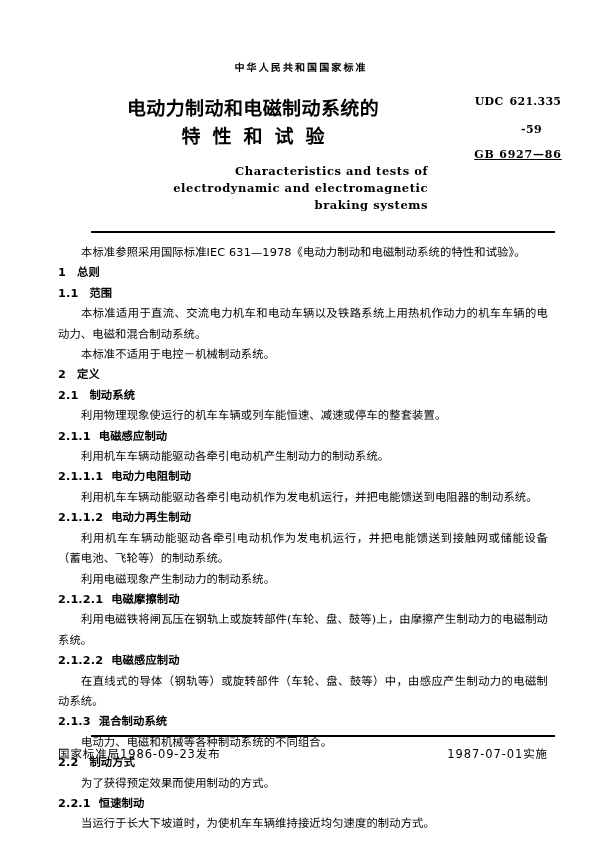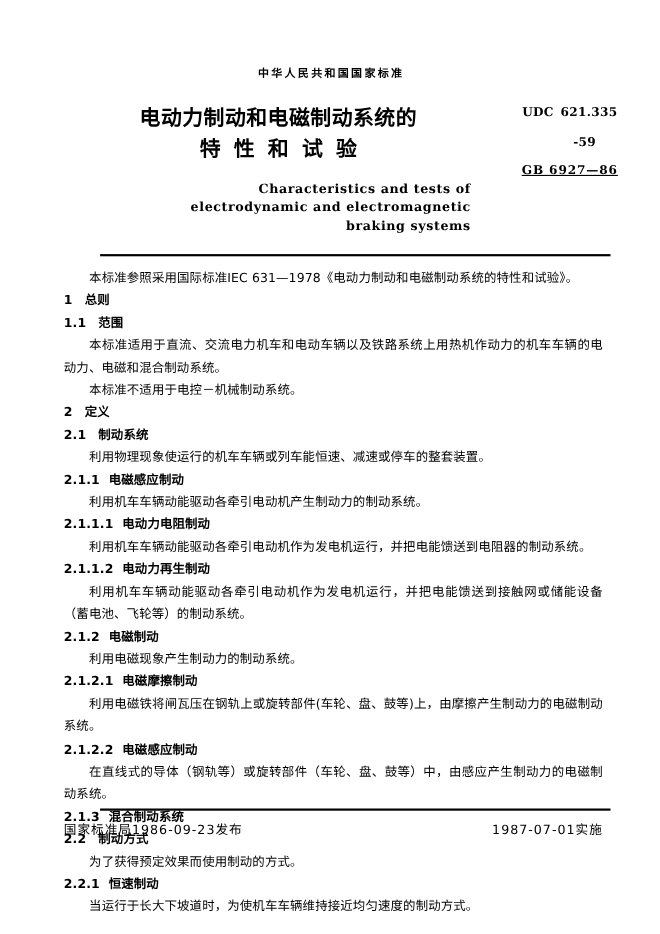--- a/index.html
+++ b/index.html
@@ -209,30 +209,30 @@
 
     <p class="h-l3"><span>2.1.1</span><span class="sp-2"></span><span>电磁感应制动</span></p>
     <p class="p-ind2">利用机车车辆动能驱动各牵引电动机产生制动力的制动系统。</p>
 
     <p class="h-l3"><span>2.1.1.1</span><span class="sp-2"></span><span>电动力电阻制动</span></p>
     <p class="p-ind2">利用机车车辆动能驱动各牵引电动机作为发电机运行，并把电能馈送到电阻器的制动系统。</p>
 
     <p class="h-l3"><span>2.1.1.2</span><span class="sp-2"></span><span>电动力再生制动</span></p>
     <p class="p-ind2">利用机车车辆动能驱动各牵引电动机作为发电机运行，并把电能馈送到接触网或储能设备（蓄电池、飞轮等）的制动系统。</p>
 
-    <p class="h-l3"><span>2.1.2</span><span class="sp-2"></span><span>电磁制动</span></p>
     <p class="p-ind2">利用电磁现象产生制动力的制动系统。</p>
 
     <p class="h-l3"><span>2.1.2.1</span><span class="sp-2"></span><span>电磁摩擦制动</span></p>
     <p class="p-ind2">利用电磁铁将闸瓦压在钢轨上或旋转部件(车轮、盘、鼓等)上，由摩擦产生制动力的电磁制动系统。</p>
 
     <p class="h-l3"><span>2.1.2.2</span><span class="sp-2"></span><span>电磁感应制动</span></p>
     <p class="p-ind2">在直线式的导体（钢轨等）或旋转部件（车轮、盘、鼓等）中，由感应产生制动力的电磁制动系统。</p>
 
     <p class="h-l3"><span>2.1.3</span><span class="sp-2"></span><span>混合制动系统</span></p>
+    <p class="p-ind2">电动力、电磁和机械等各种制动系统的不同组合。</p>
 
     <p class="h-l2"><span>2.2</span><span class="sp-1"></span><span>制动方式</span></p>
     <p class="p-ind2">为了获得预定效果而使用制动的方式。</p>
 
     <p class="h-l3"><span>2.2.1</span><span class="sp-2"></span><span>恒速制动</span></p>
     <p class="p-ind2">当运行于长大下坡道时，为使机车车辆维持接近均匀速度的制动方式。</p>
 
   </div>
 
   <div class="rule rule-bottom"></div>

